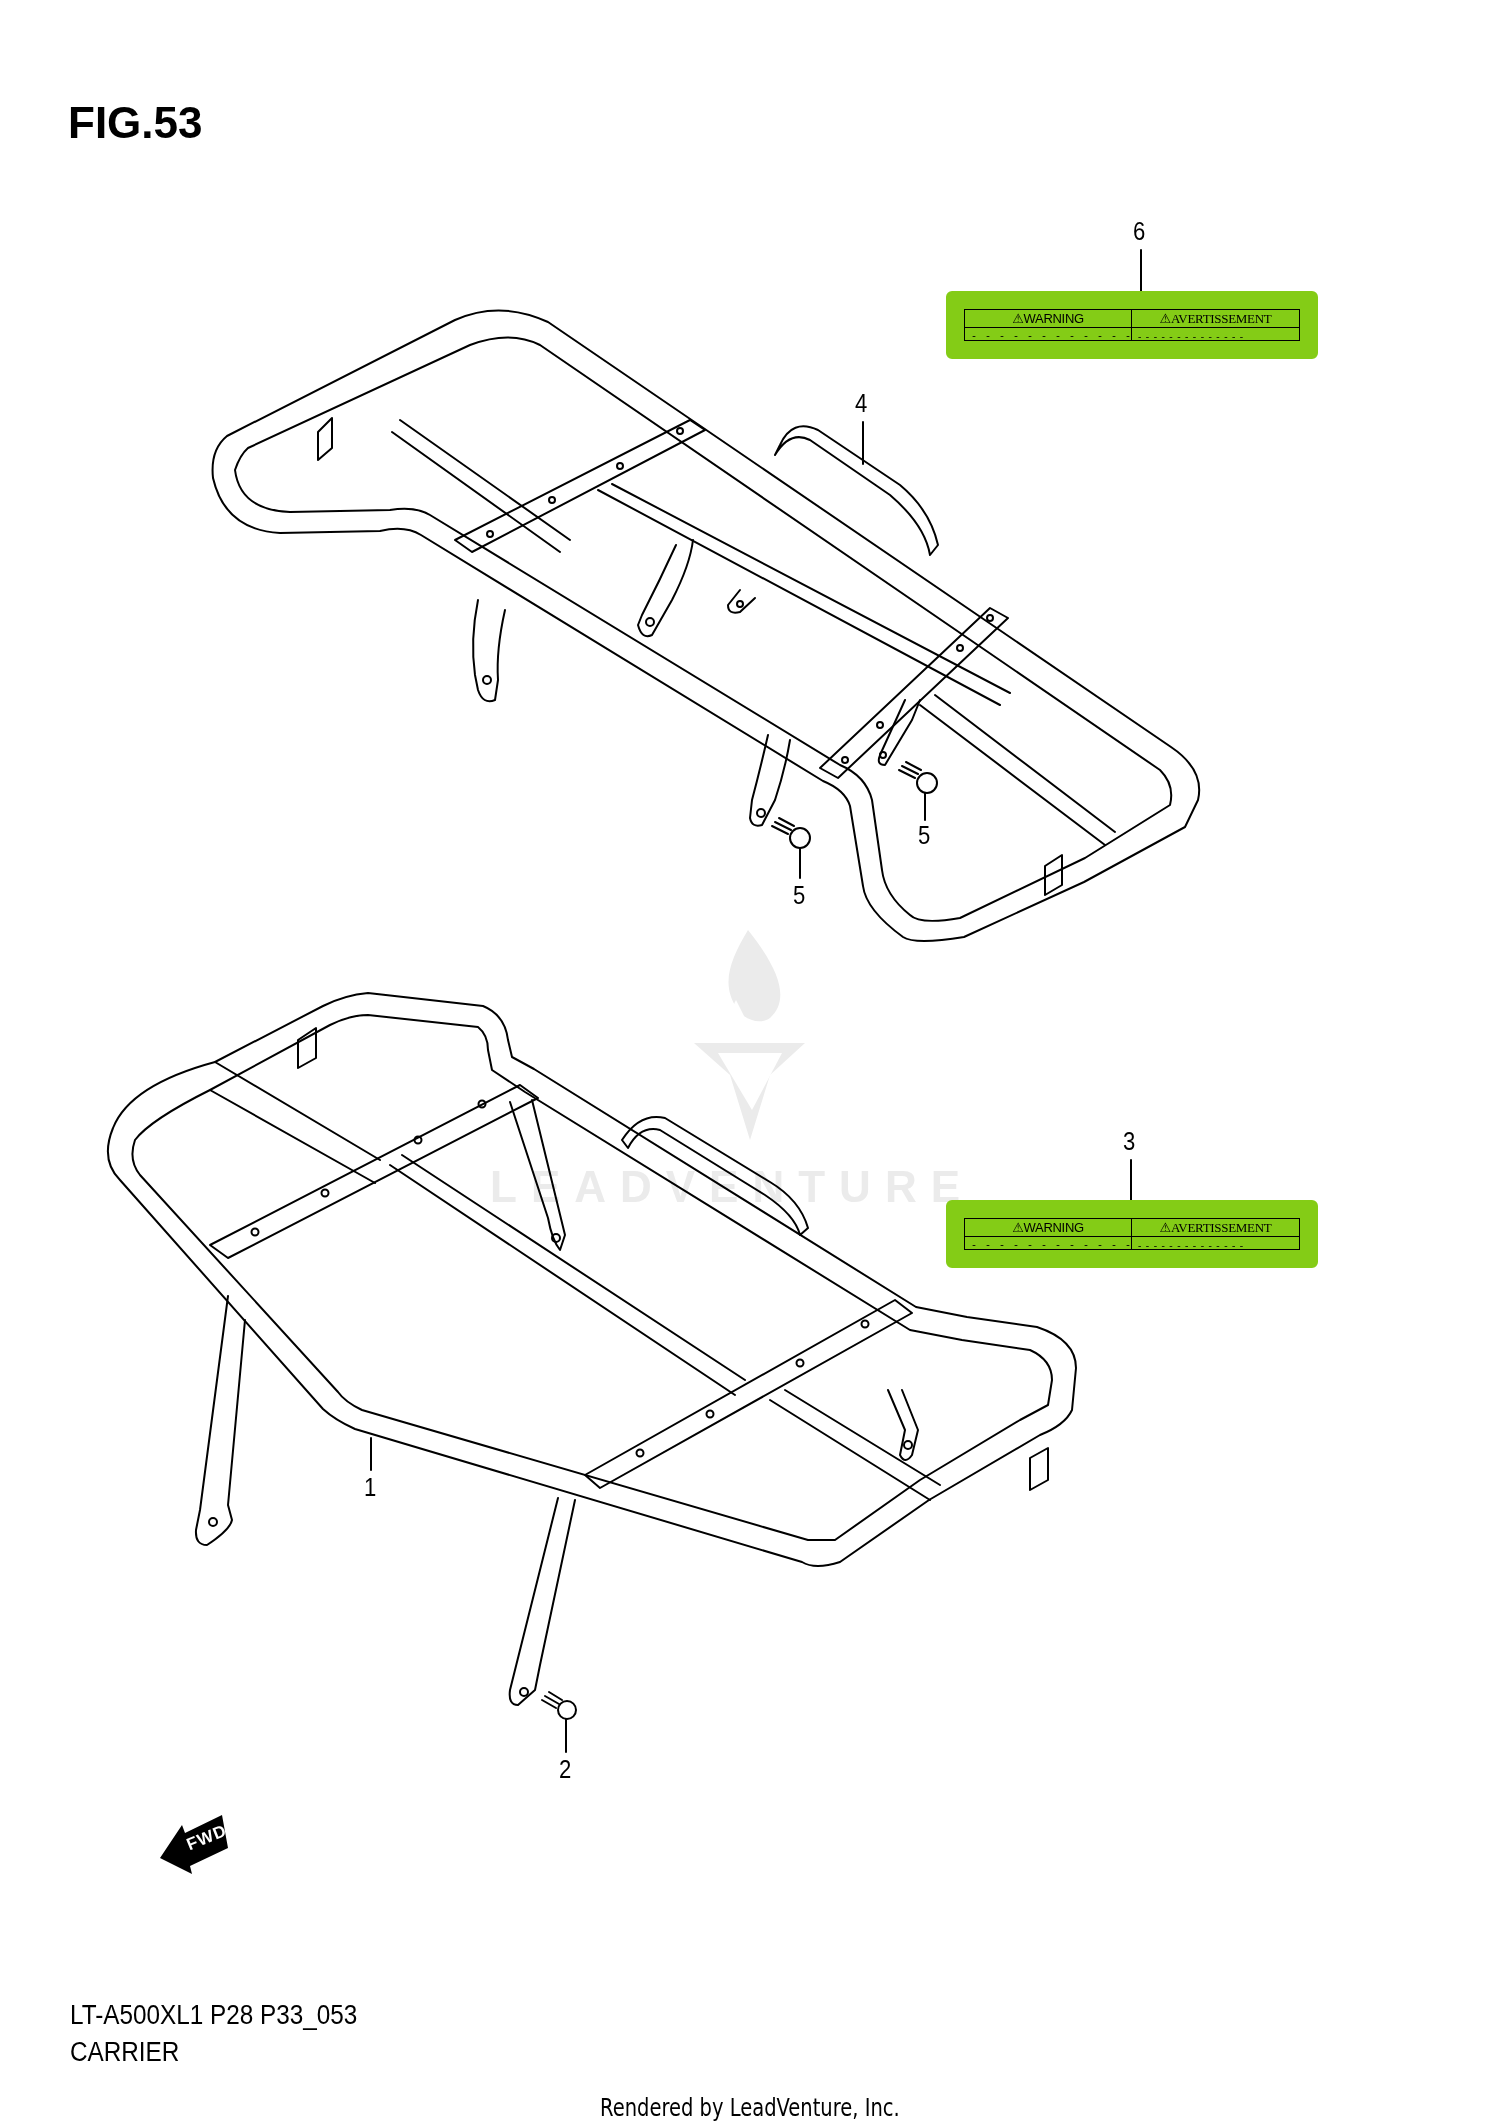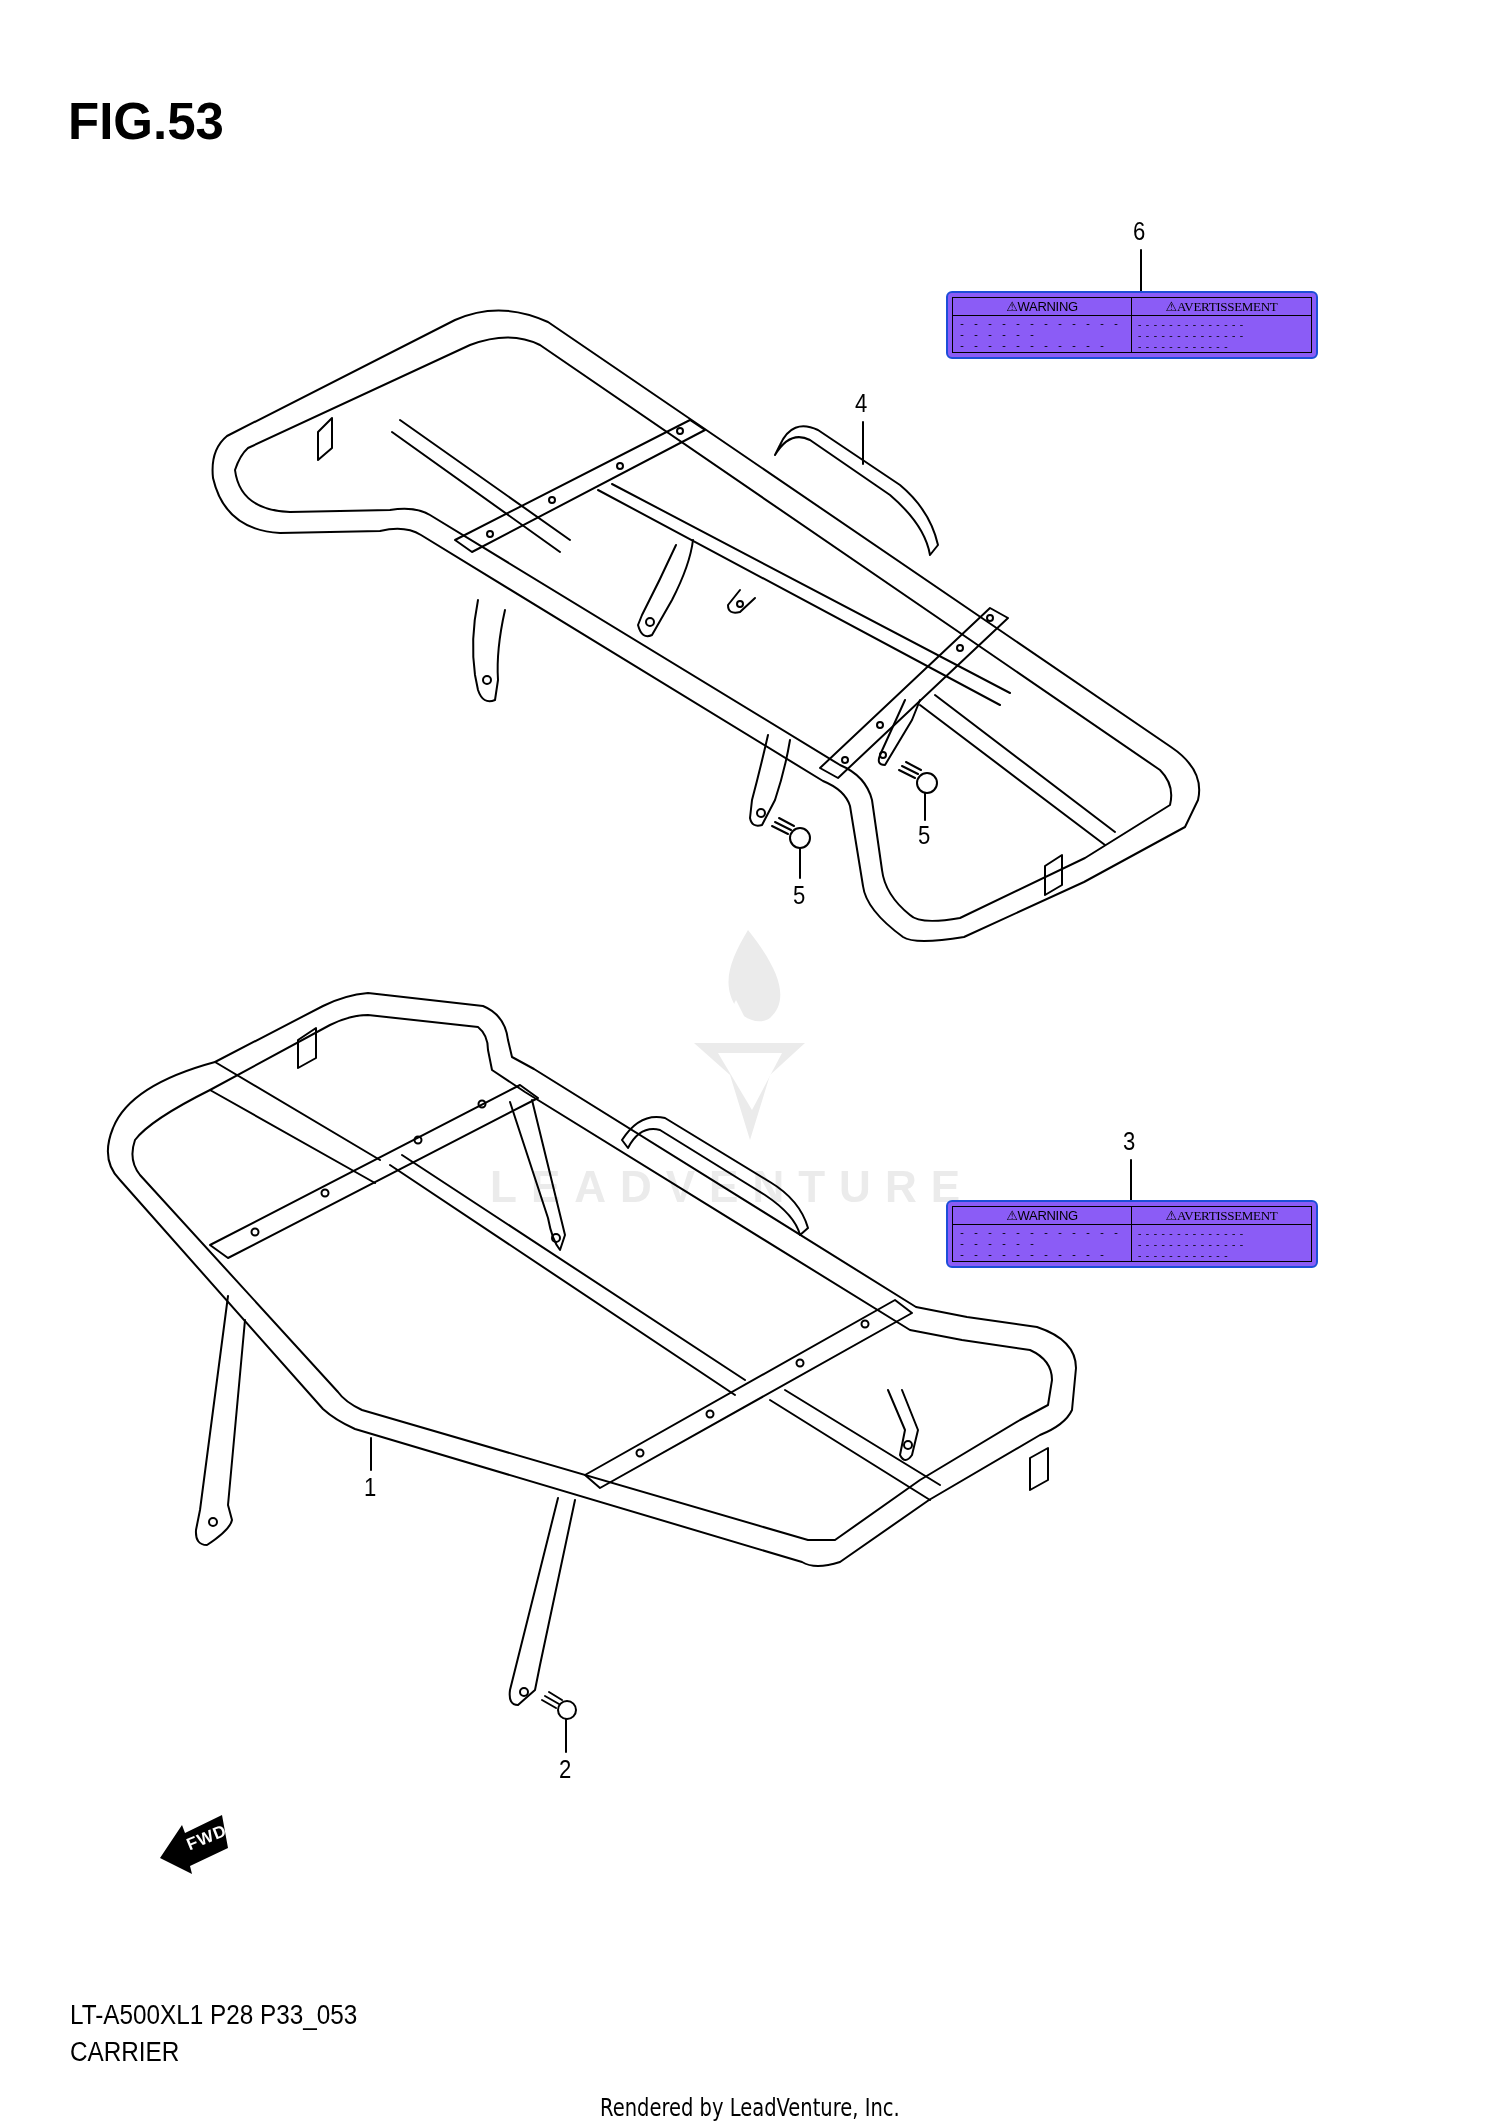--- a/index.html
+++ b/index.html
@@ -1,23 +1,23 @@
 <!DOCTYPE html>
 <html><head>
 <meta charset="utf-8">
 <style>
   html, body { margin:0; padding:0; background:#ffffff; }
   body { width:1500px; height:2125px; position:relative; overflow:hidden; font-family:"Liberation Sans", sans-serif; color:#000; }
   .abs { position:absolute; }
-  .fig-title { left:68px; top:92px; font-size:51px; font-weight:bold; letter-spacing:0px; }
+  .fig-title { left:68px; top:98px; font-size:44px; font-weight:bold; letter-spacing:0px; }
   .callout { font-family:"Liberation Sans", sans-serif; font-size:26px; line-height:26px; transform:scaleX(0.85); }
   .footer-code { left:70px; top:2000px; font-size:27px; transform-origin:left top; transform:scaleX(0.9); }
   .footer-name { left:70px; top:2037px; font-size:27px; transform-origin:left top; transform:scaleX(0.9); }
   .rendered { left:600px; top:2093px; font-size:25px; font-family:"DejaVu Sans", sans-serif; transform-origin:left top; transform:scaleX(0.78); }
-  .label { width:372px; height:68px; border:2px solid #1d4ed8; border-radius:6px; box-sizing:border-box; padding:4px; background:#8b5cf6; }
+  .label { width:372px; height:68px; border:2px solid #84cc16; border-radius:6px; box-sizing:border-box; padding:16px; background:#84cc16; }
   .label-inner { width:100%; height:100%; border:1.5px solid #000; box-sizing:border-box; display:grid; grid-template-columns:1fr 1fr; grid-template-rows:18px 1fr; }
   .label-cell { border-right:1.5px solid #000; }
   .label-cell:nth-child(2n) { border-right:none;font-family:Liberation Serif, serif; }
   .label-head { border-bottom:1.5px solid #000; font-size:13px; text-align:center; line-height:17px; transform:scaleX(1); letter-spacing:-0.3px; }
   .label-body { padding:3px 6px; font-family:"Liberation Mono", monospace; font-size:10px; line-height:11px; letter-spacing:1px; white-space:pre; overflow:hidden; }
   .watermark-text { left:490px; top:1162px; font-size:44px; font-weight:bold; color:#ebebeb; letter-spacing:14px; }
   svg { position:absolute; left:0; top:0; }
 </style>
 </head>
 <body>

